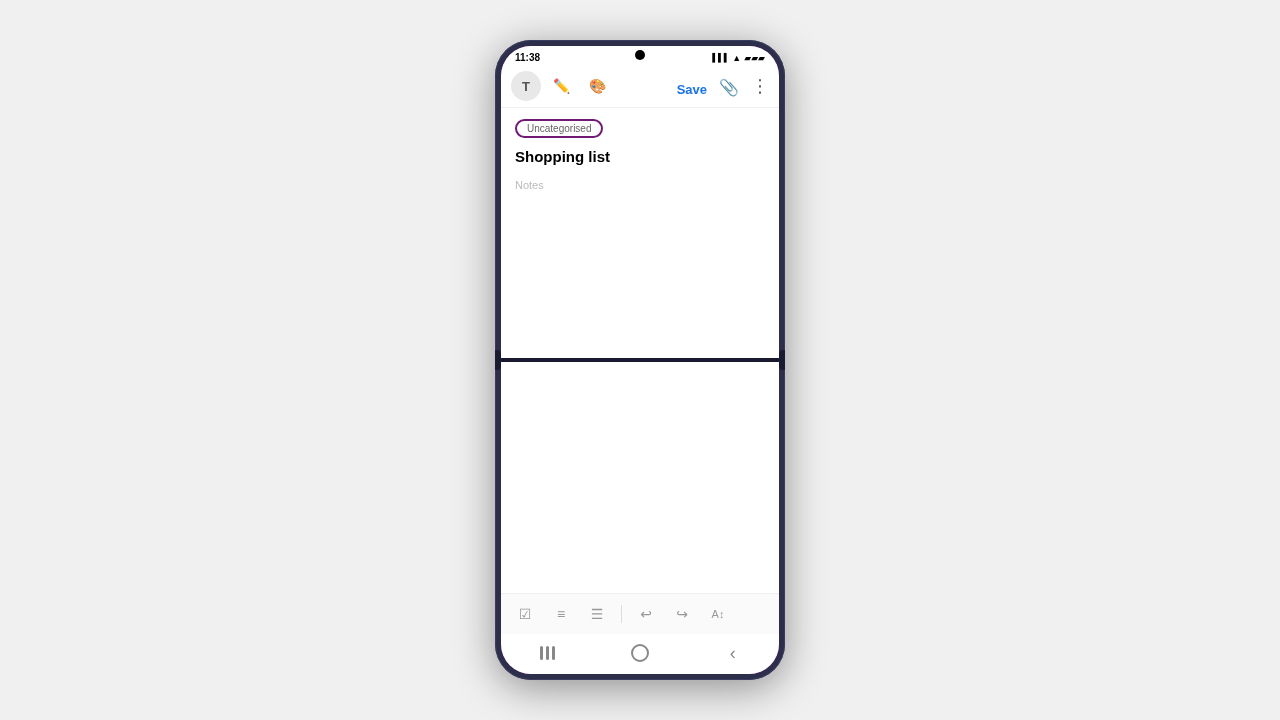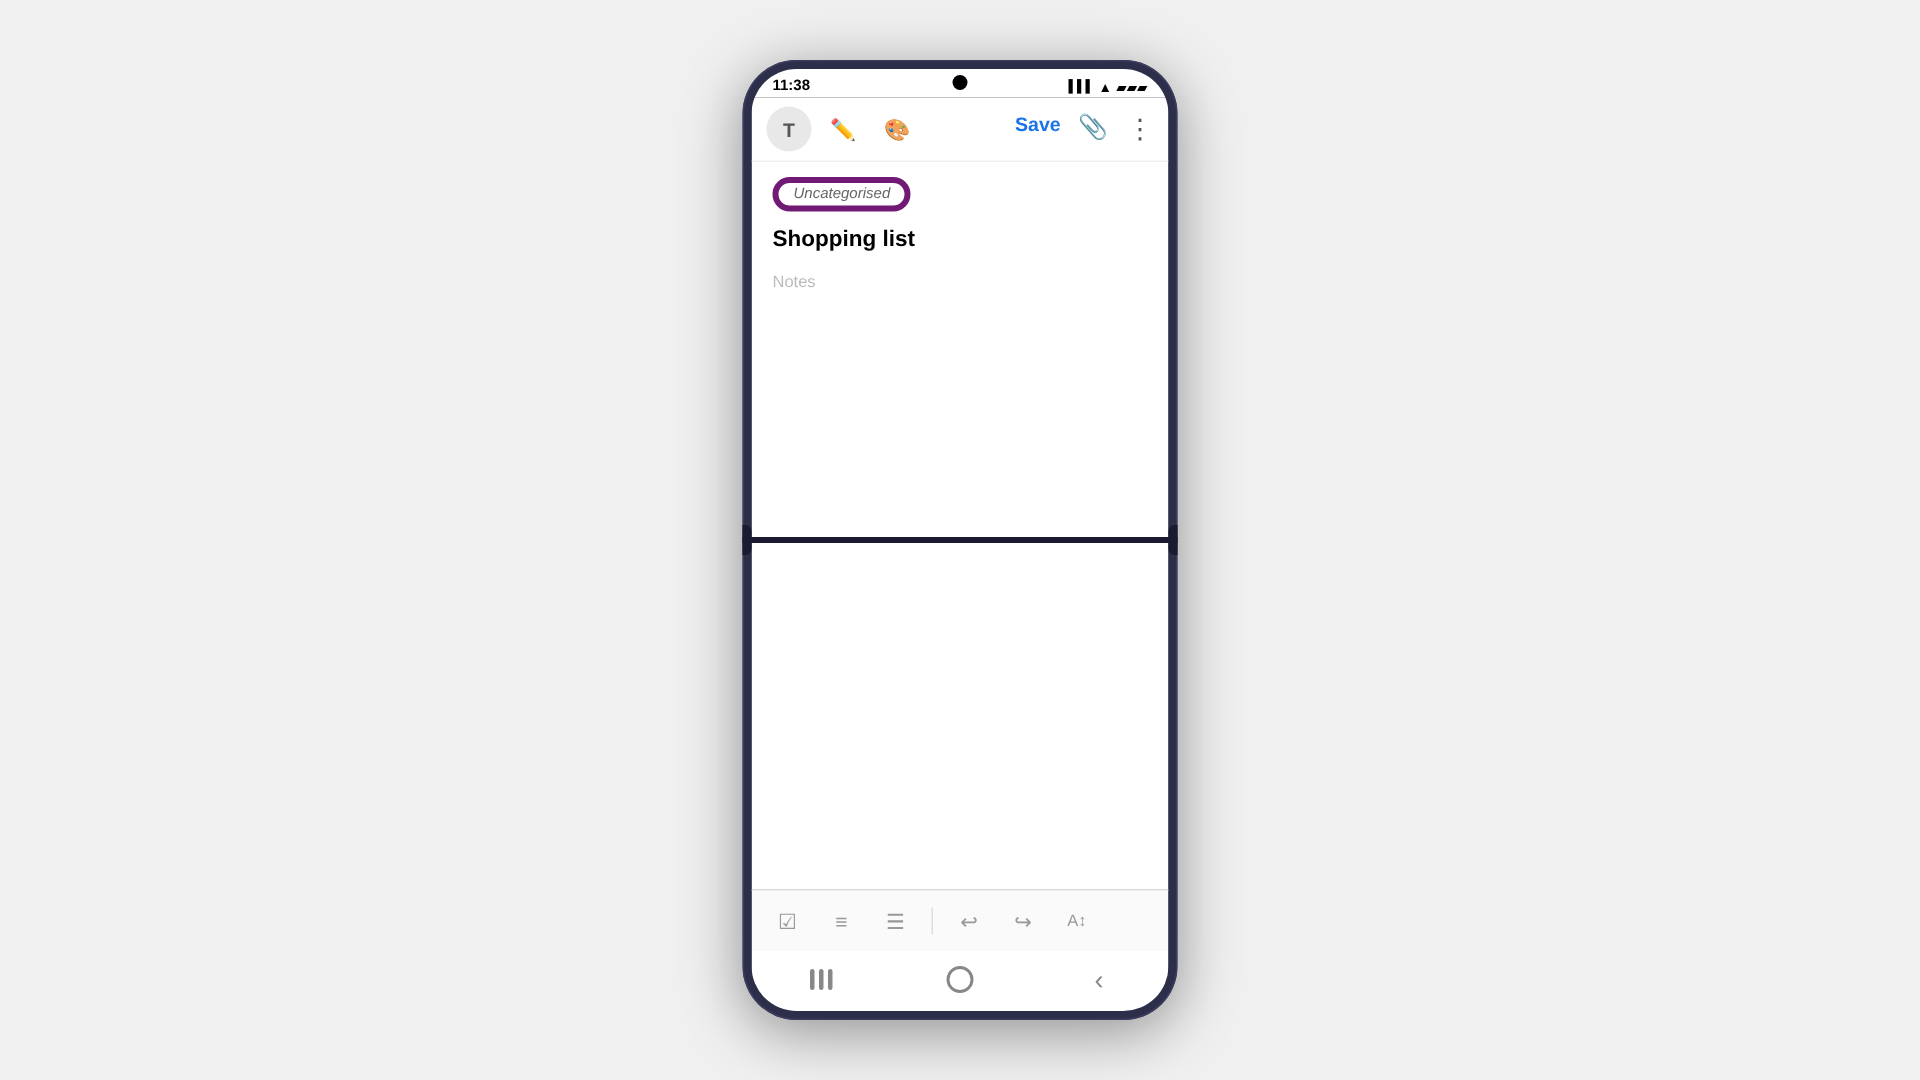--- a/index.html
+++ b/index.html
@@ -52,21 +52,21 @@
       top: calc(50% - 10px);
       width: 6px;
       height: 20px;
       background: #1a1b30;
       z-index: 11;
       border-radius: 4px 0 0 4px;
     }
 
     .phone-screen {
       flex: 1;
-      background: #0f172a;
+      background: #d946ef;
       border-radius: 30px;
       overflow: hidden;
       display: flex;
       flex-direction: column;
       position: relative;
     }
 
     
     .status-bar {
       display: flex;
@@ -129,21 +129,21 @@
       border: none;
       background: transparent;
       font-size: 14px;
       color: #555;
     }
     .toolbar-btn.active {
       background: #e8e8e8;
     }
     .toolbar-right {
       display: flex;
-      align-items: flex-start;
+      align-items: flex-end;
       gap: 12px;
     }
     .save-btn {
       font-size: 13px;
       font-weight: 600;
       color: #1a73e8;
       background: none;
       border: none;
       cursor: pointer;
     }
@@ -155,27 +155,26 @@
 
     
     .note-content {
       flex: 1;
       padding: 10px 14px;
       overflow-y: auto;
       background: #ffffff;
     }
     .category-badge {
       display: inline-block;
-      border: 4px solid #701a75;
+      border: 2px solid #701a75;
       border-radius: 12px;
       padding: 2px 10px;
       font-size: 10px;
       color: #666;
       margin-bottom: 10px;
-      font-style: italic;
     }
     .note-title {
       font-size: 15px;
       font-weight: 600;
       color: #000;
       margin-bottom: 14px;
       outline: none;
     }
     .note-placeholder {
       font-size: 11px;

